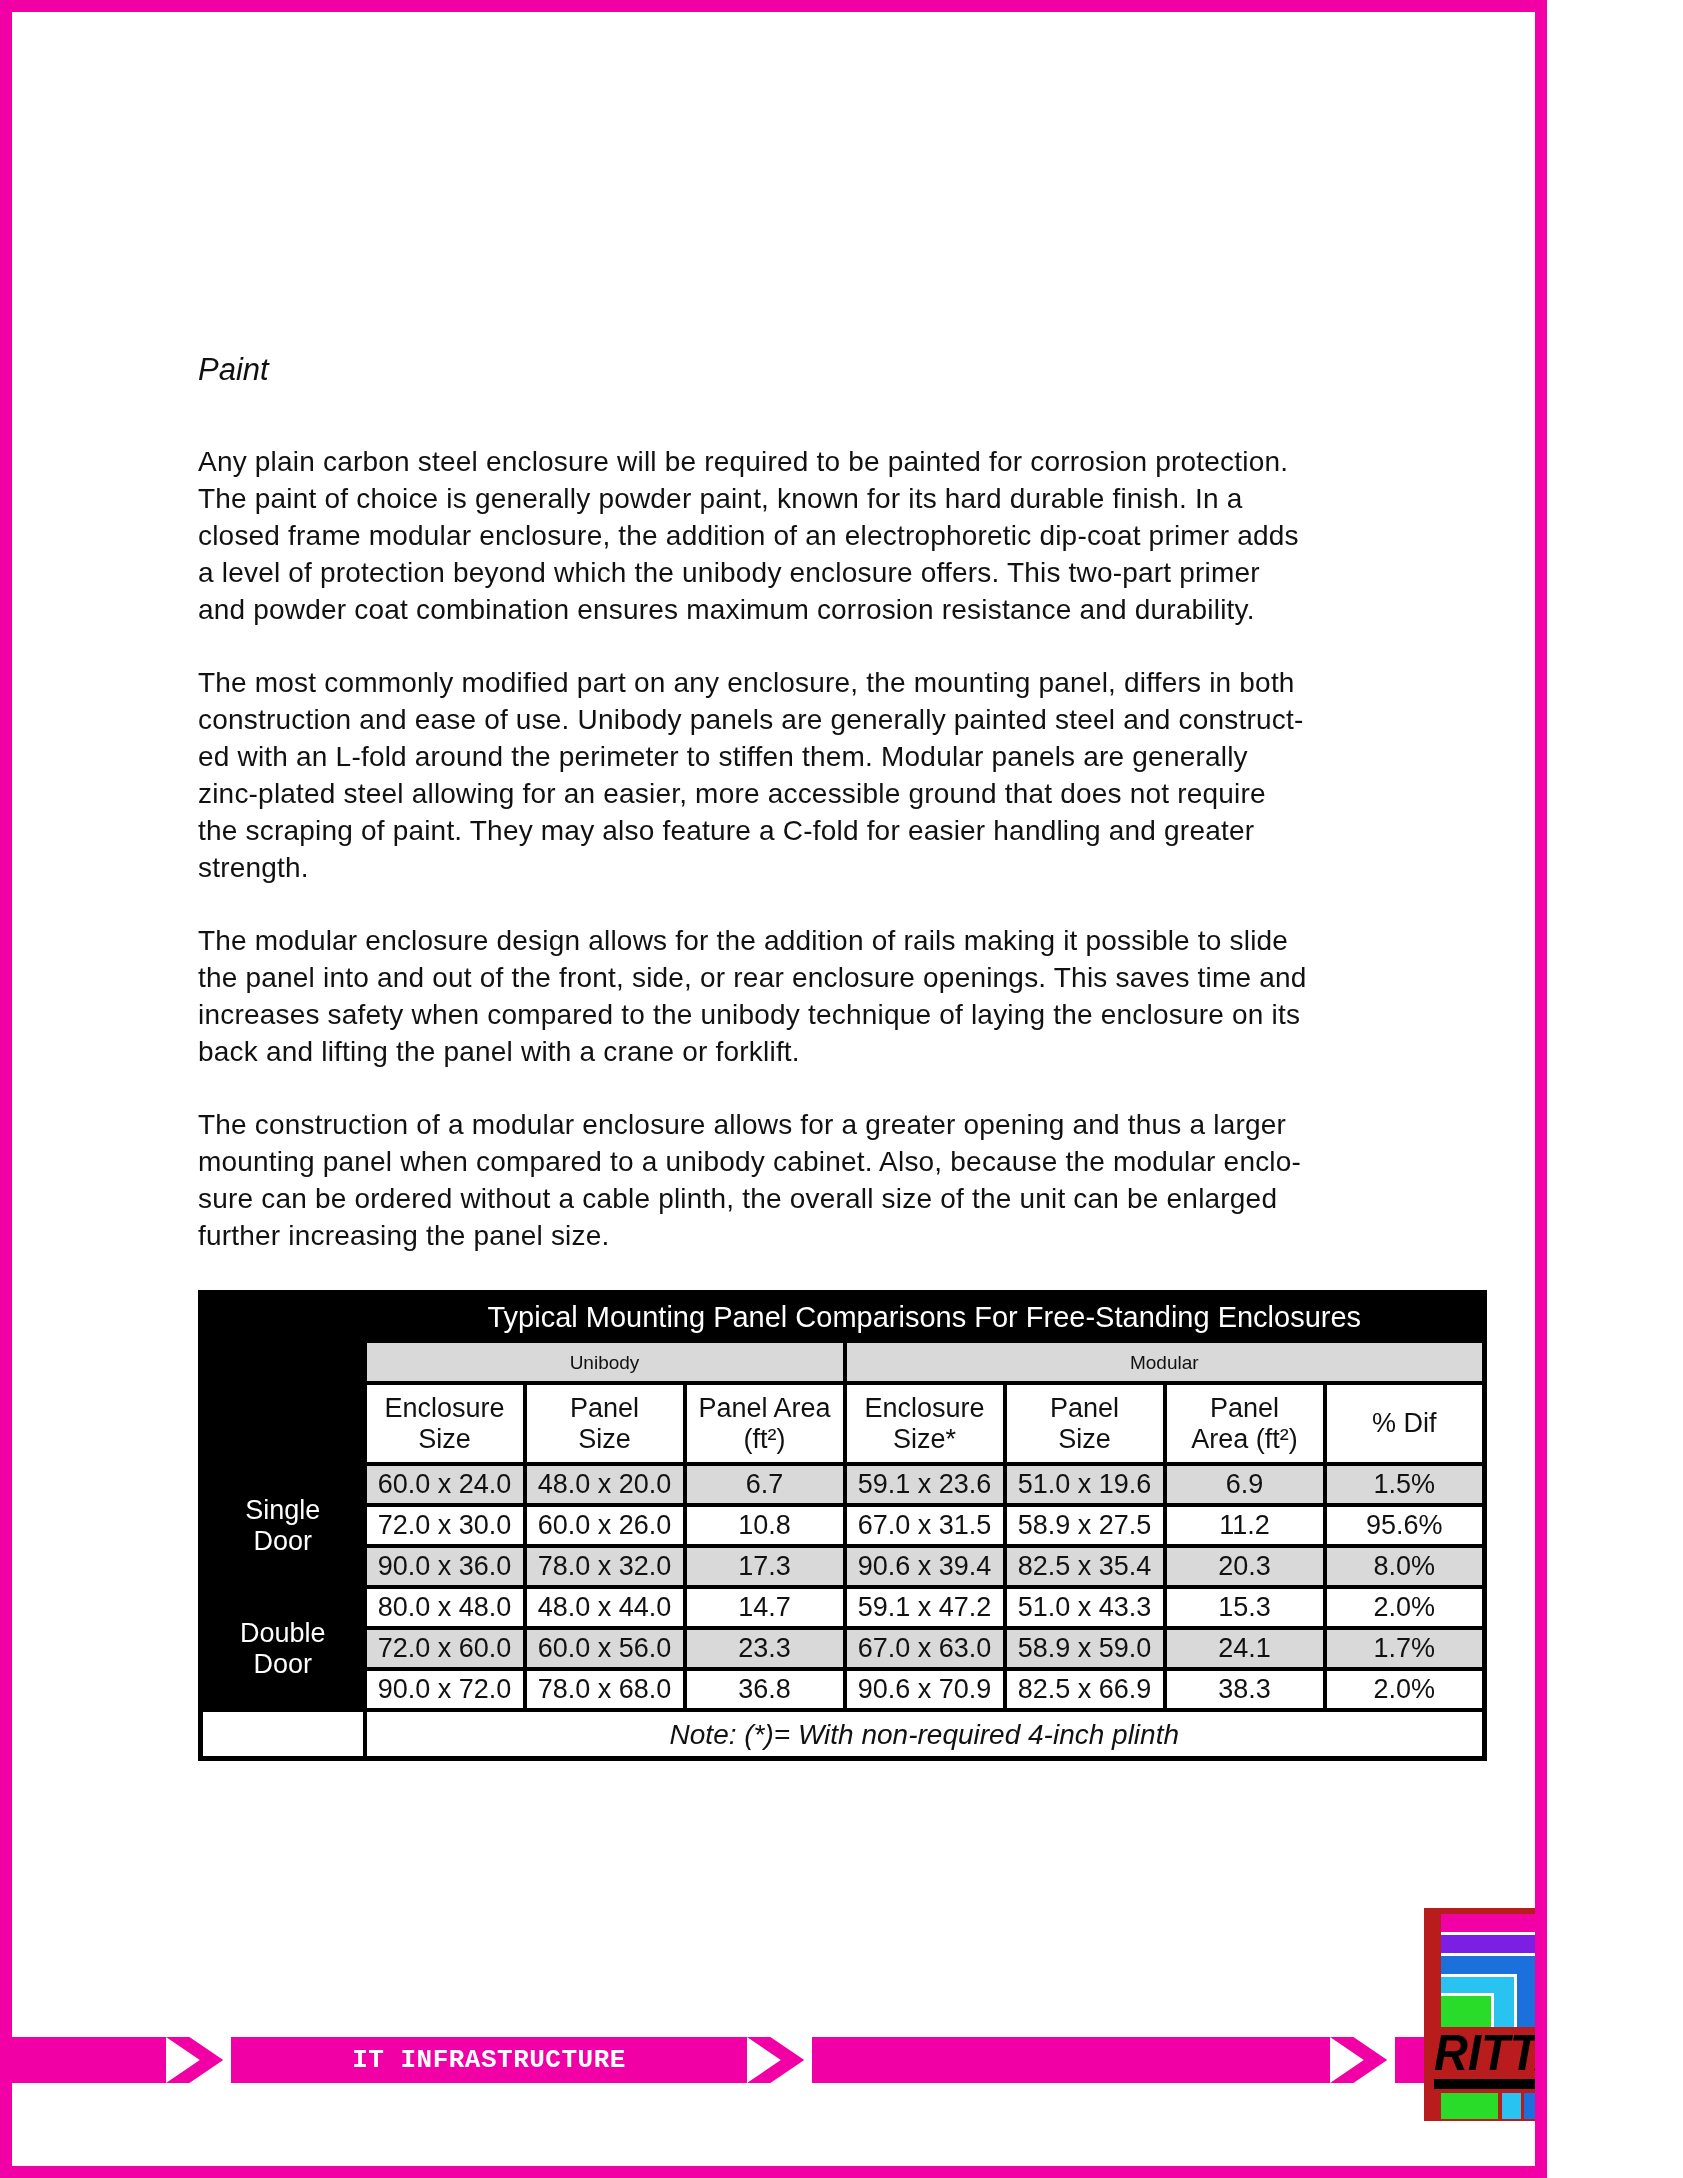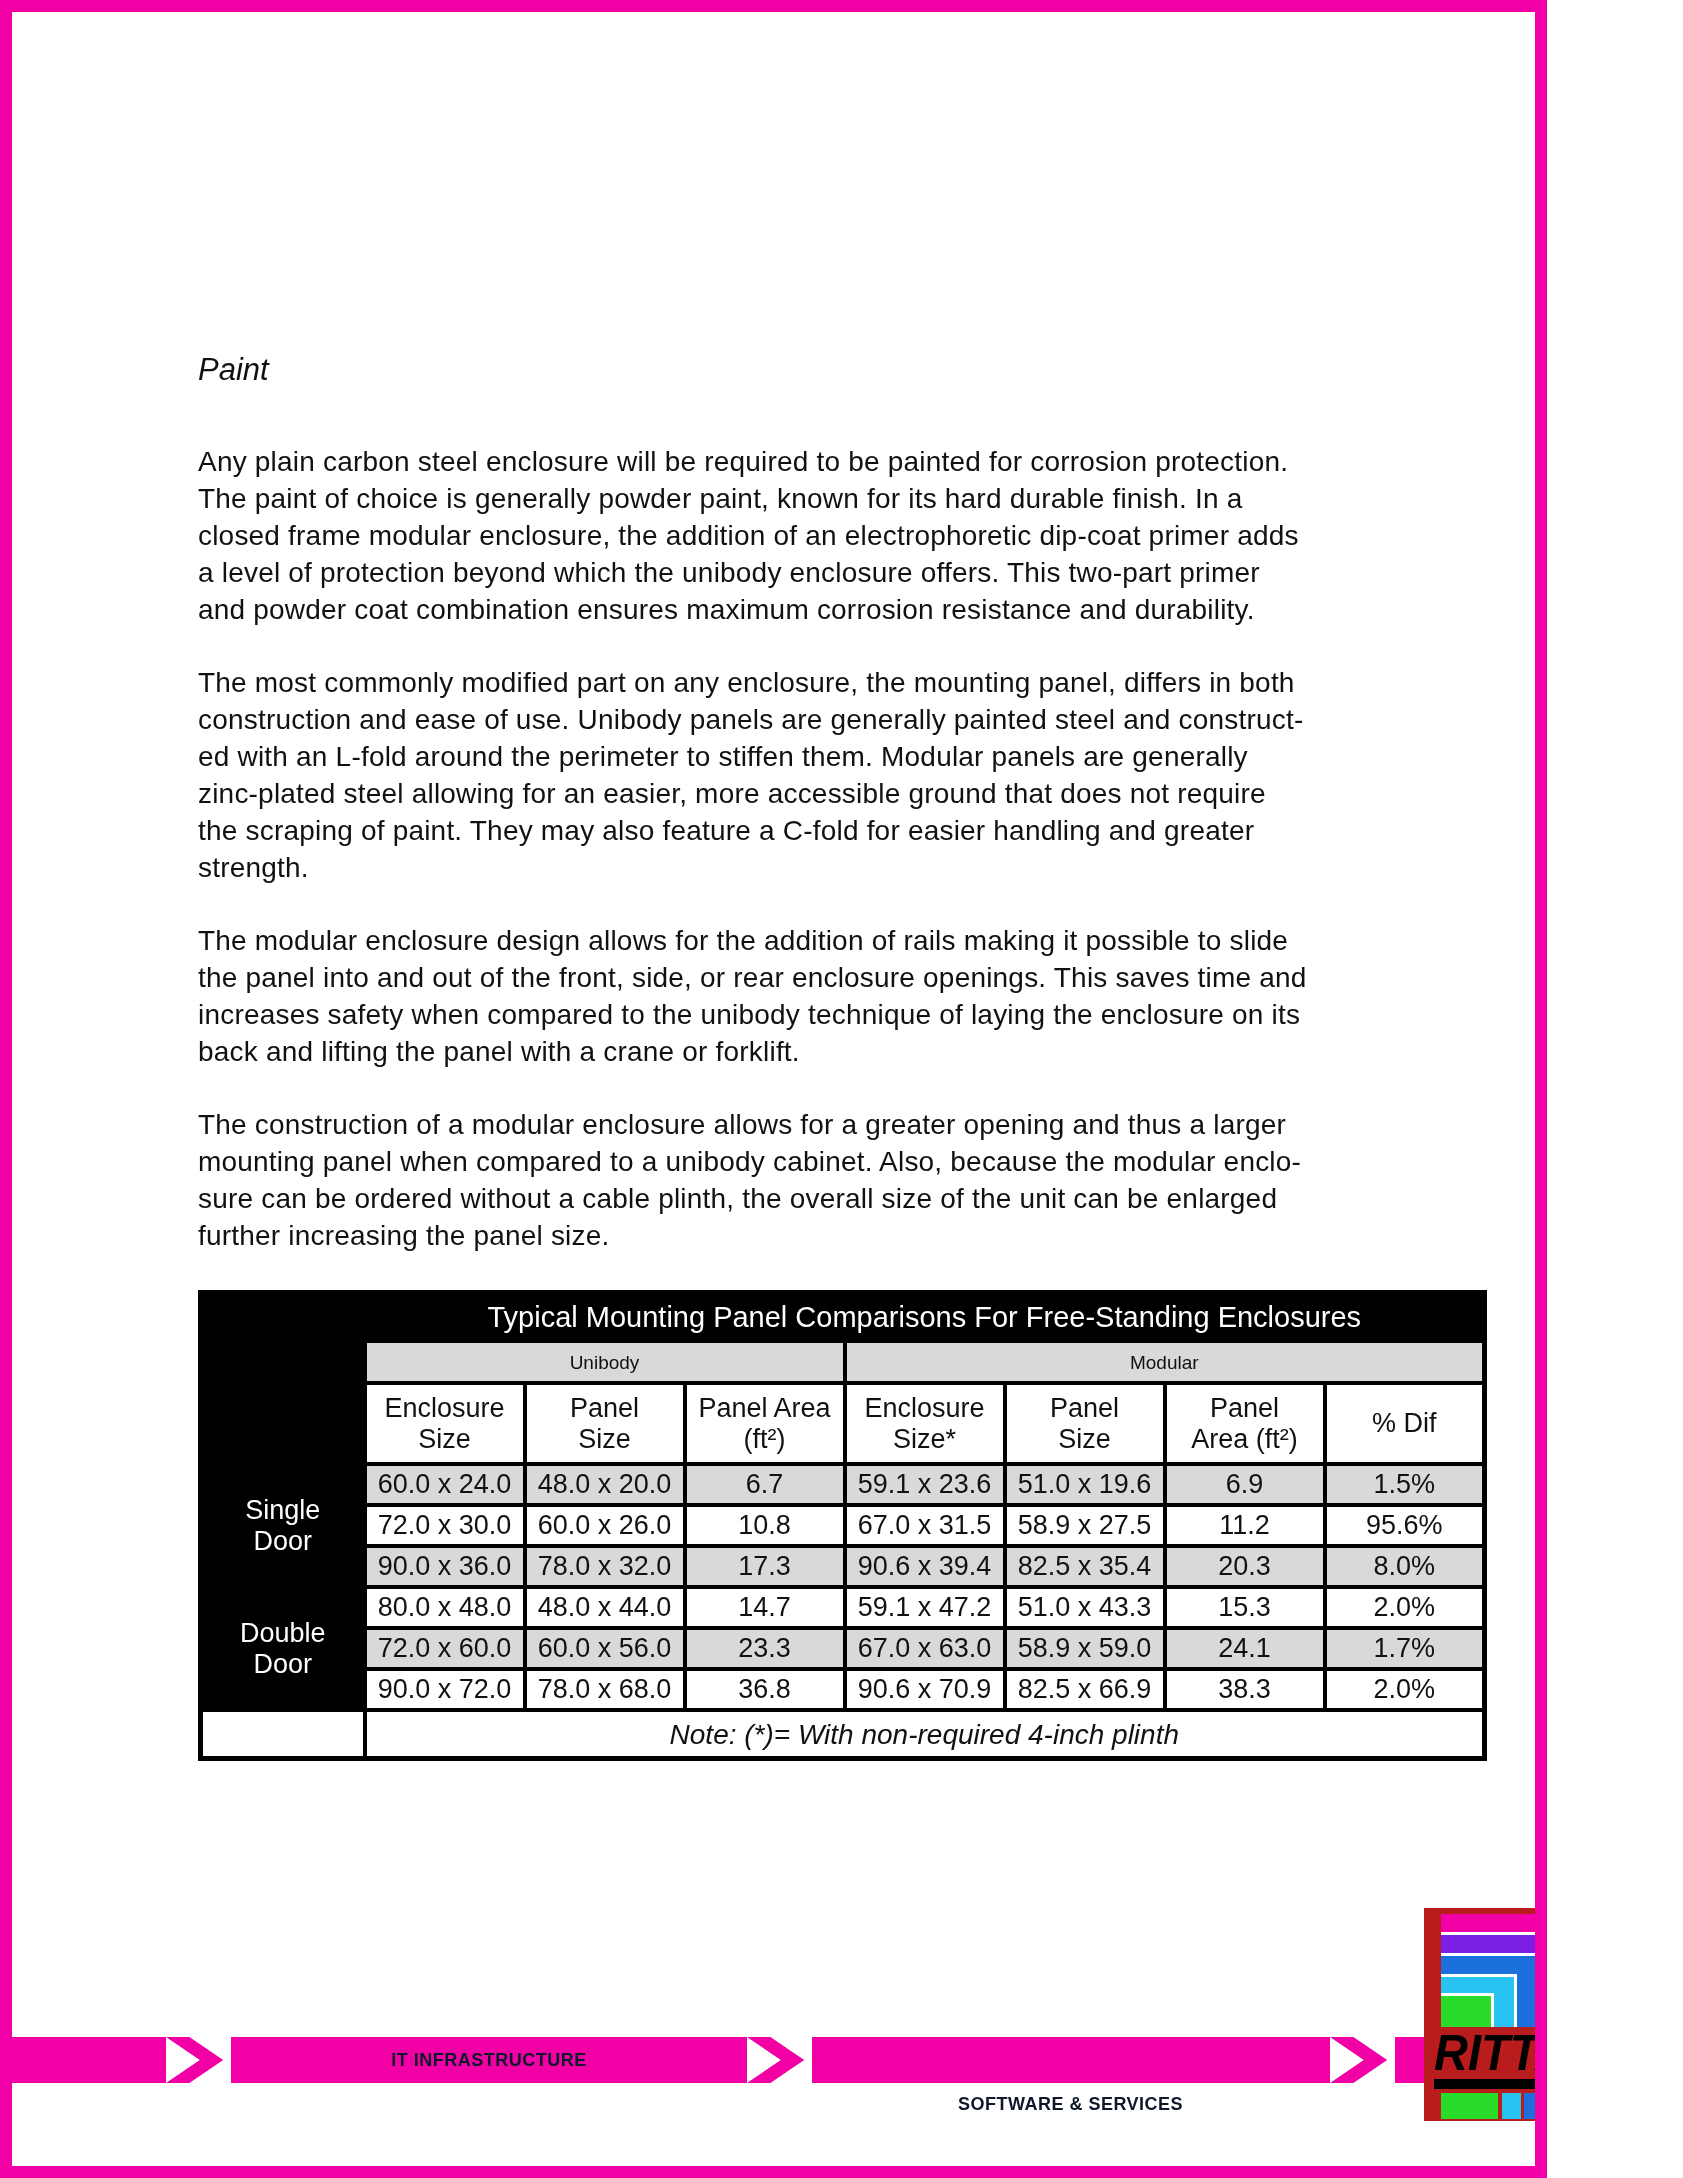--- a/index.html
+++ b/index.html
@@ -74,21 +74,21 @@
     background:#fff;font-style:italic;font-size:28px;height:44px;
   }
   
   .footer-bar{
     position:absolute;left:0;top:2037px;width:1683px;height:46px;
     background:var(--magenta,#F000A5);z-index:2;
   }
   .bar-label{
     position:absolute;top:0;height:46px;
     display:flex;align-items:center;justify-content:center;
-    color:#0f172a;font-weight:bold;font-size:18px;letter-spacing:0.5px;
+    color:#ffffff;font-weight:bold;font-size:26px;letter-spacing:0.5px;font-family:Liberation Mono, monospace;
   }
   .bar-label.l1{left:230px;width:518px;}
   .bar-label.l2{left:811px;width:519px;margin-top:44px;}
   .chev{
     position:absolute;top:0;height:46px;width:65px;background:#fff;
   }
   .chev::before{
     content:"";position:absolute;inset:0;
     background:var(--magenta,#F000A5);
     clip-path:polygon(0 0,36% 0,88% 50%,36% 100%,0 100%,52% 50%);

